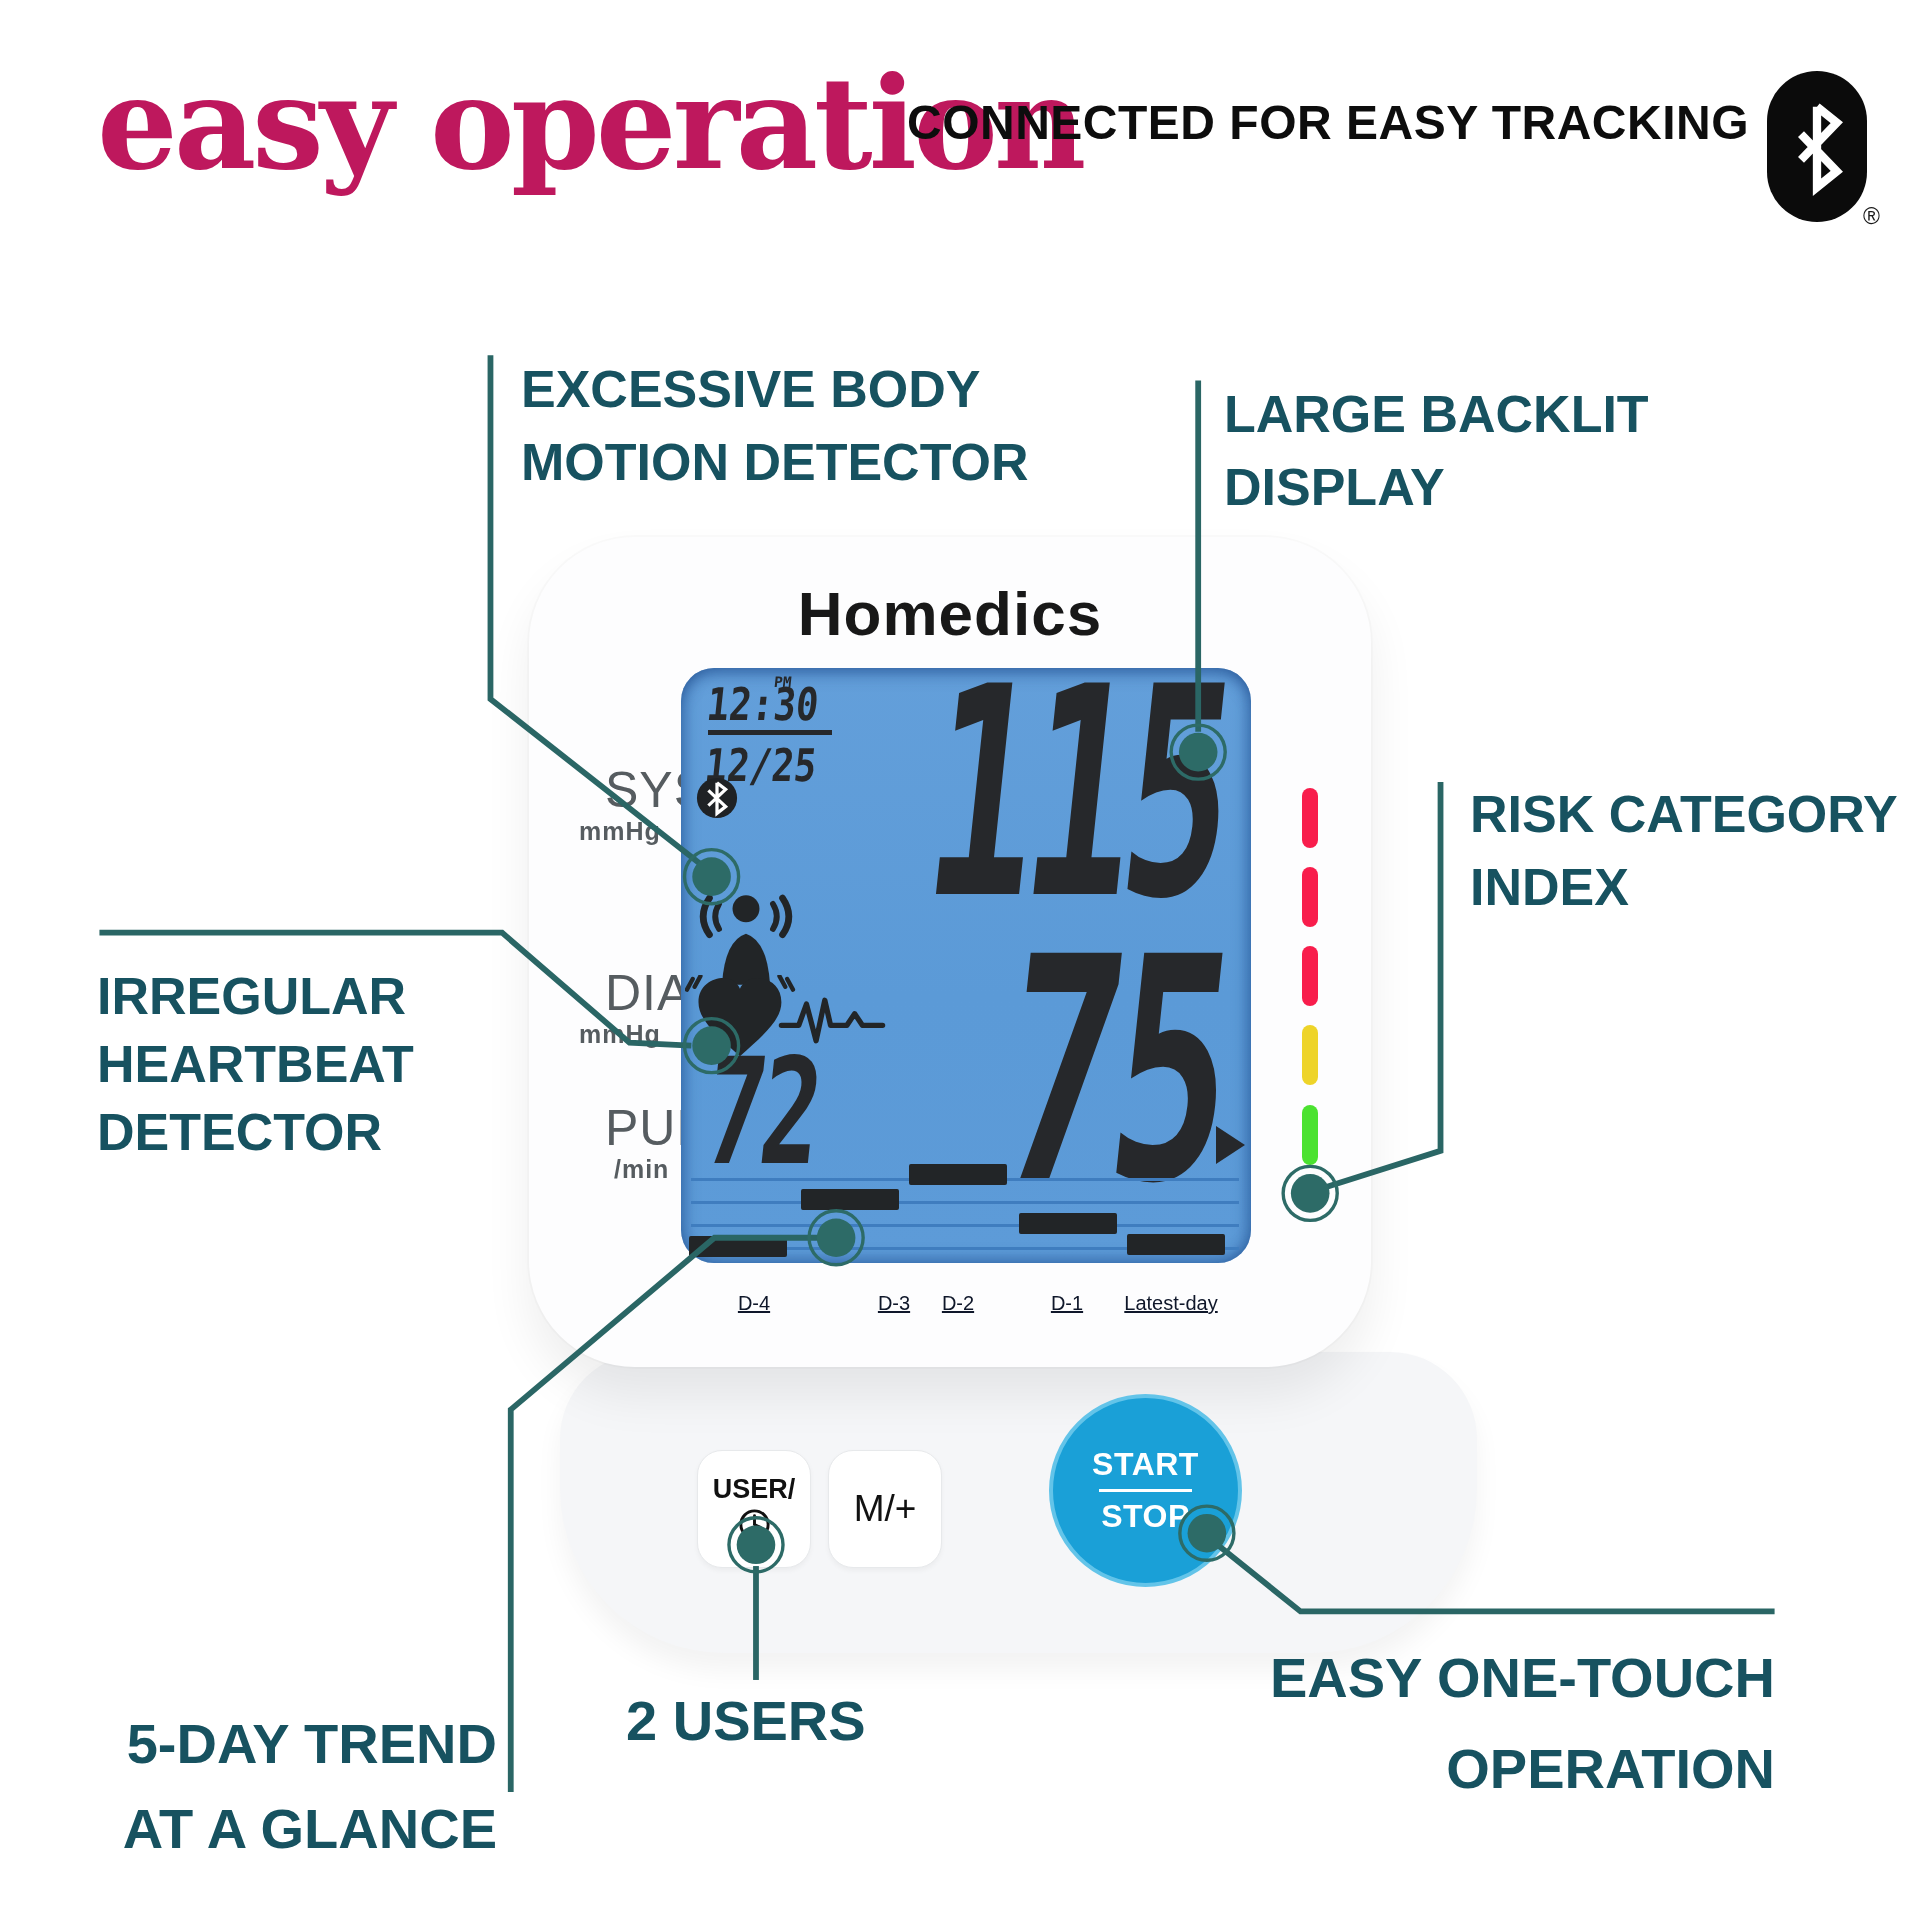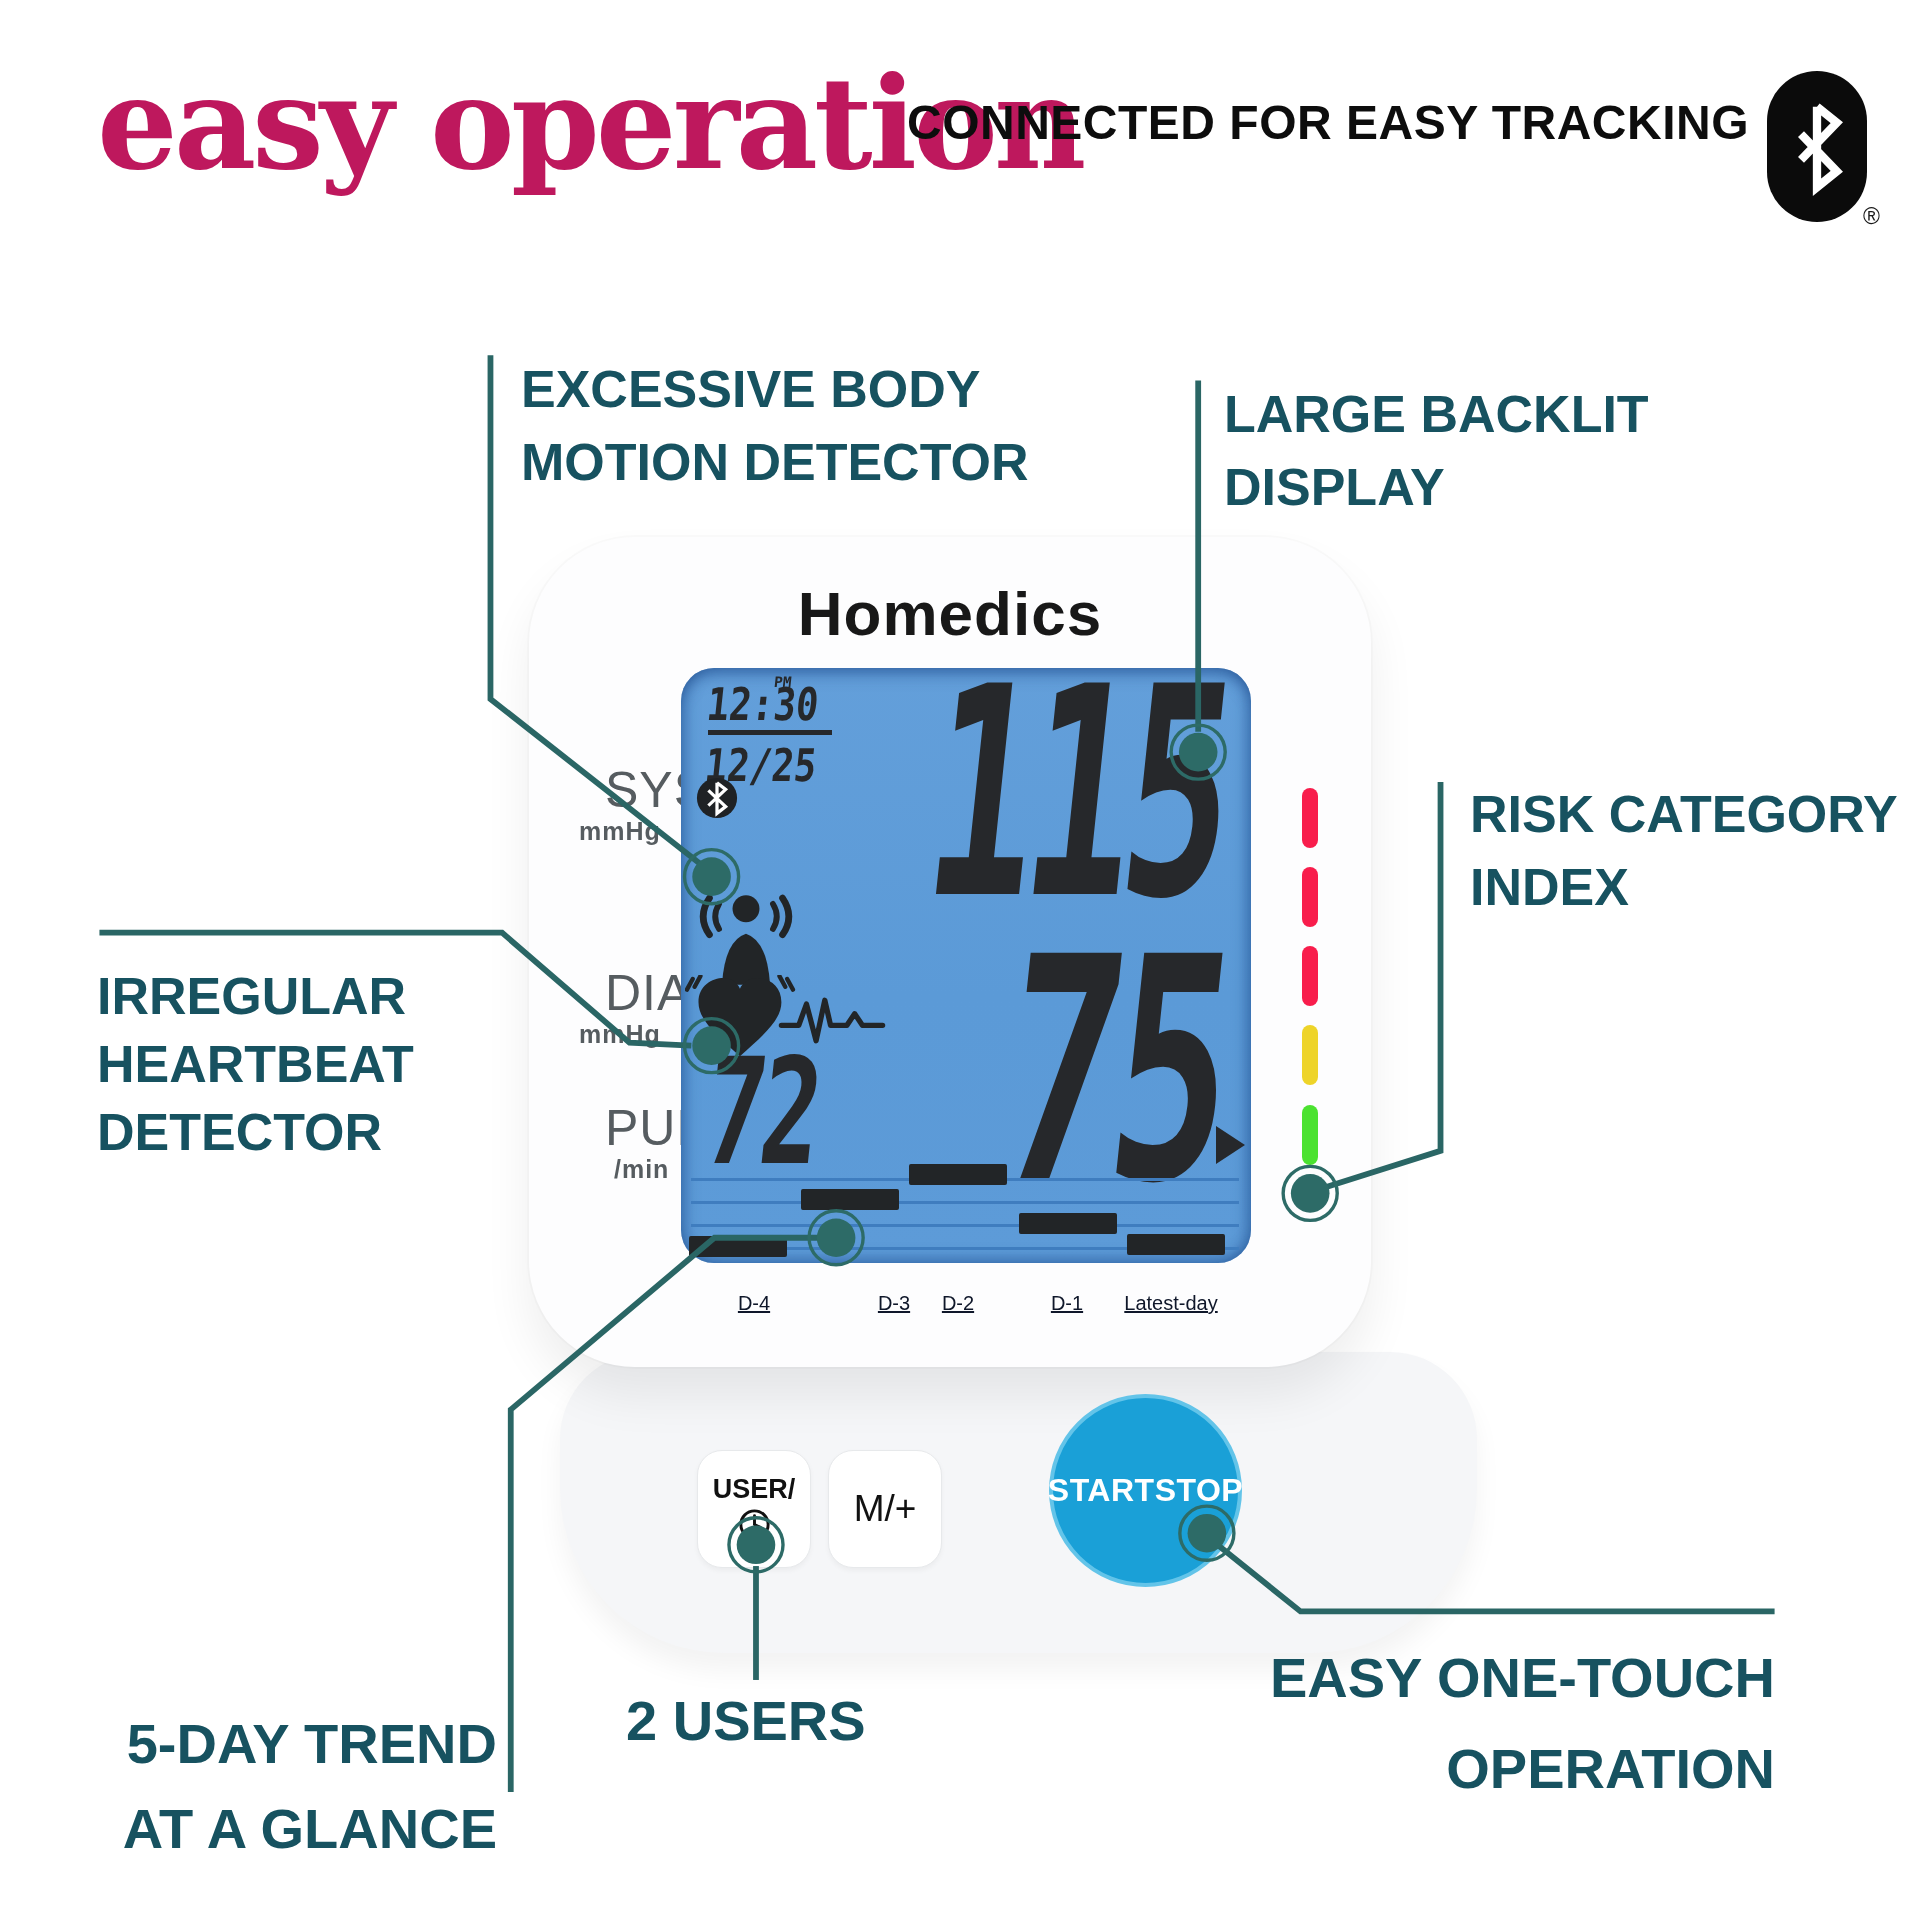--- a/index.html
+++ b/index.html
@@ -72,21 +72,21 @@
     font-weight:500;color:#0f172a;z-index:3;text-decoration:underline;}
 
   
   .btn-small{position:absolute;width:112px;height:116px;background:#ffffff;border:1.9px solid #e7e9eb;
     border-radius:25px;z-index:3;display:flex;flex-direction:column;align-items:center;
     justify-content:center;box-shadow:0 2.9px 5.8px rgba(0,0,0,0.04);color:#111;}
   .btn-user{left:697px;top:1450px;font-size:27px;font-weight:bold;}
   .btn-mem{left:828px;top:1450px;font-size:37px;font-weight:500;}
   .btn-start{position:absolute;left:1049px;top:1394px;width:193px;height:193px;border-radius:50%;
     background:#1aa0d7;border:4.8px solid #63c4e9;box-sizing:border-box;z-index:3;
-    display:flex;flex-direction:row;align-items:center;justify-content:center;color:#ffffff;}
+    display:flex;flex-direction:column;align-items:center;justify-content:center;color:#ffffff;}
   .btn-start .st{font-size:32px;font-weight:bold;letter-spacing:0.5px;}
   .btn-start .rule{width:93px;height:2.9px;background:#ffffff;margin:5.8px 0;}
 
   
   .risk-dash{position:absolute;left:1302px;width:16.4px;height:60px;border-radius:8.7px;z-index:3;}
   .rd1{top:788px;background:#f81d4c;} .rd2{top:867px;background:#f81d4c;}
   .rd3{top:946px;background:#f81d4c;} .rd4{top:1025px;background:#eed429;}
   .rd5{top:1105px;background:#4be230;}
 
   

